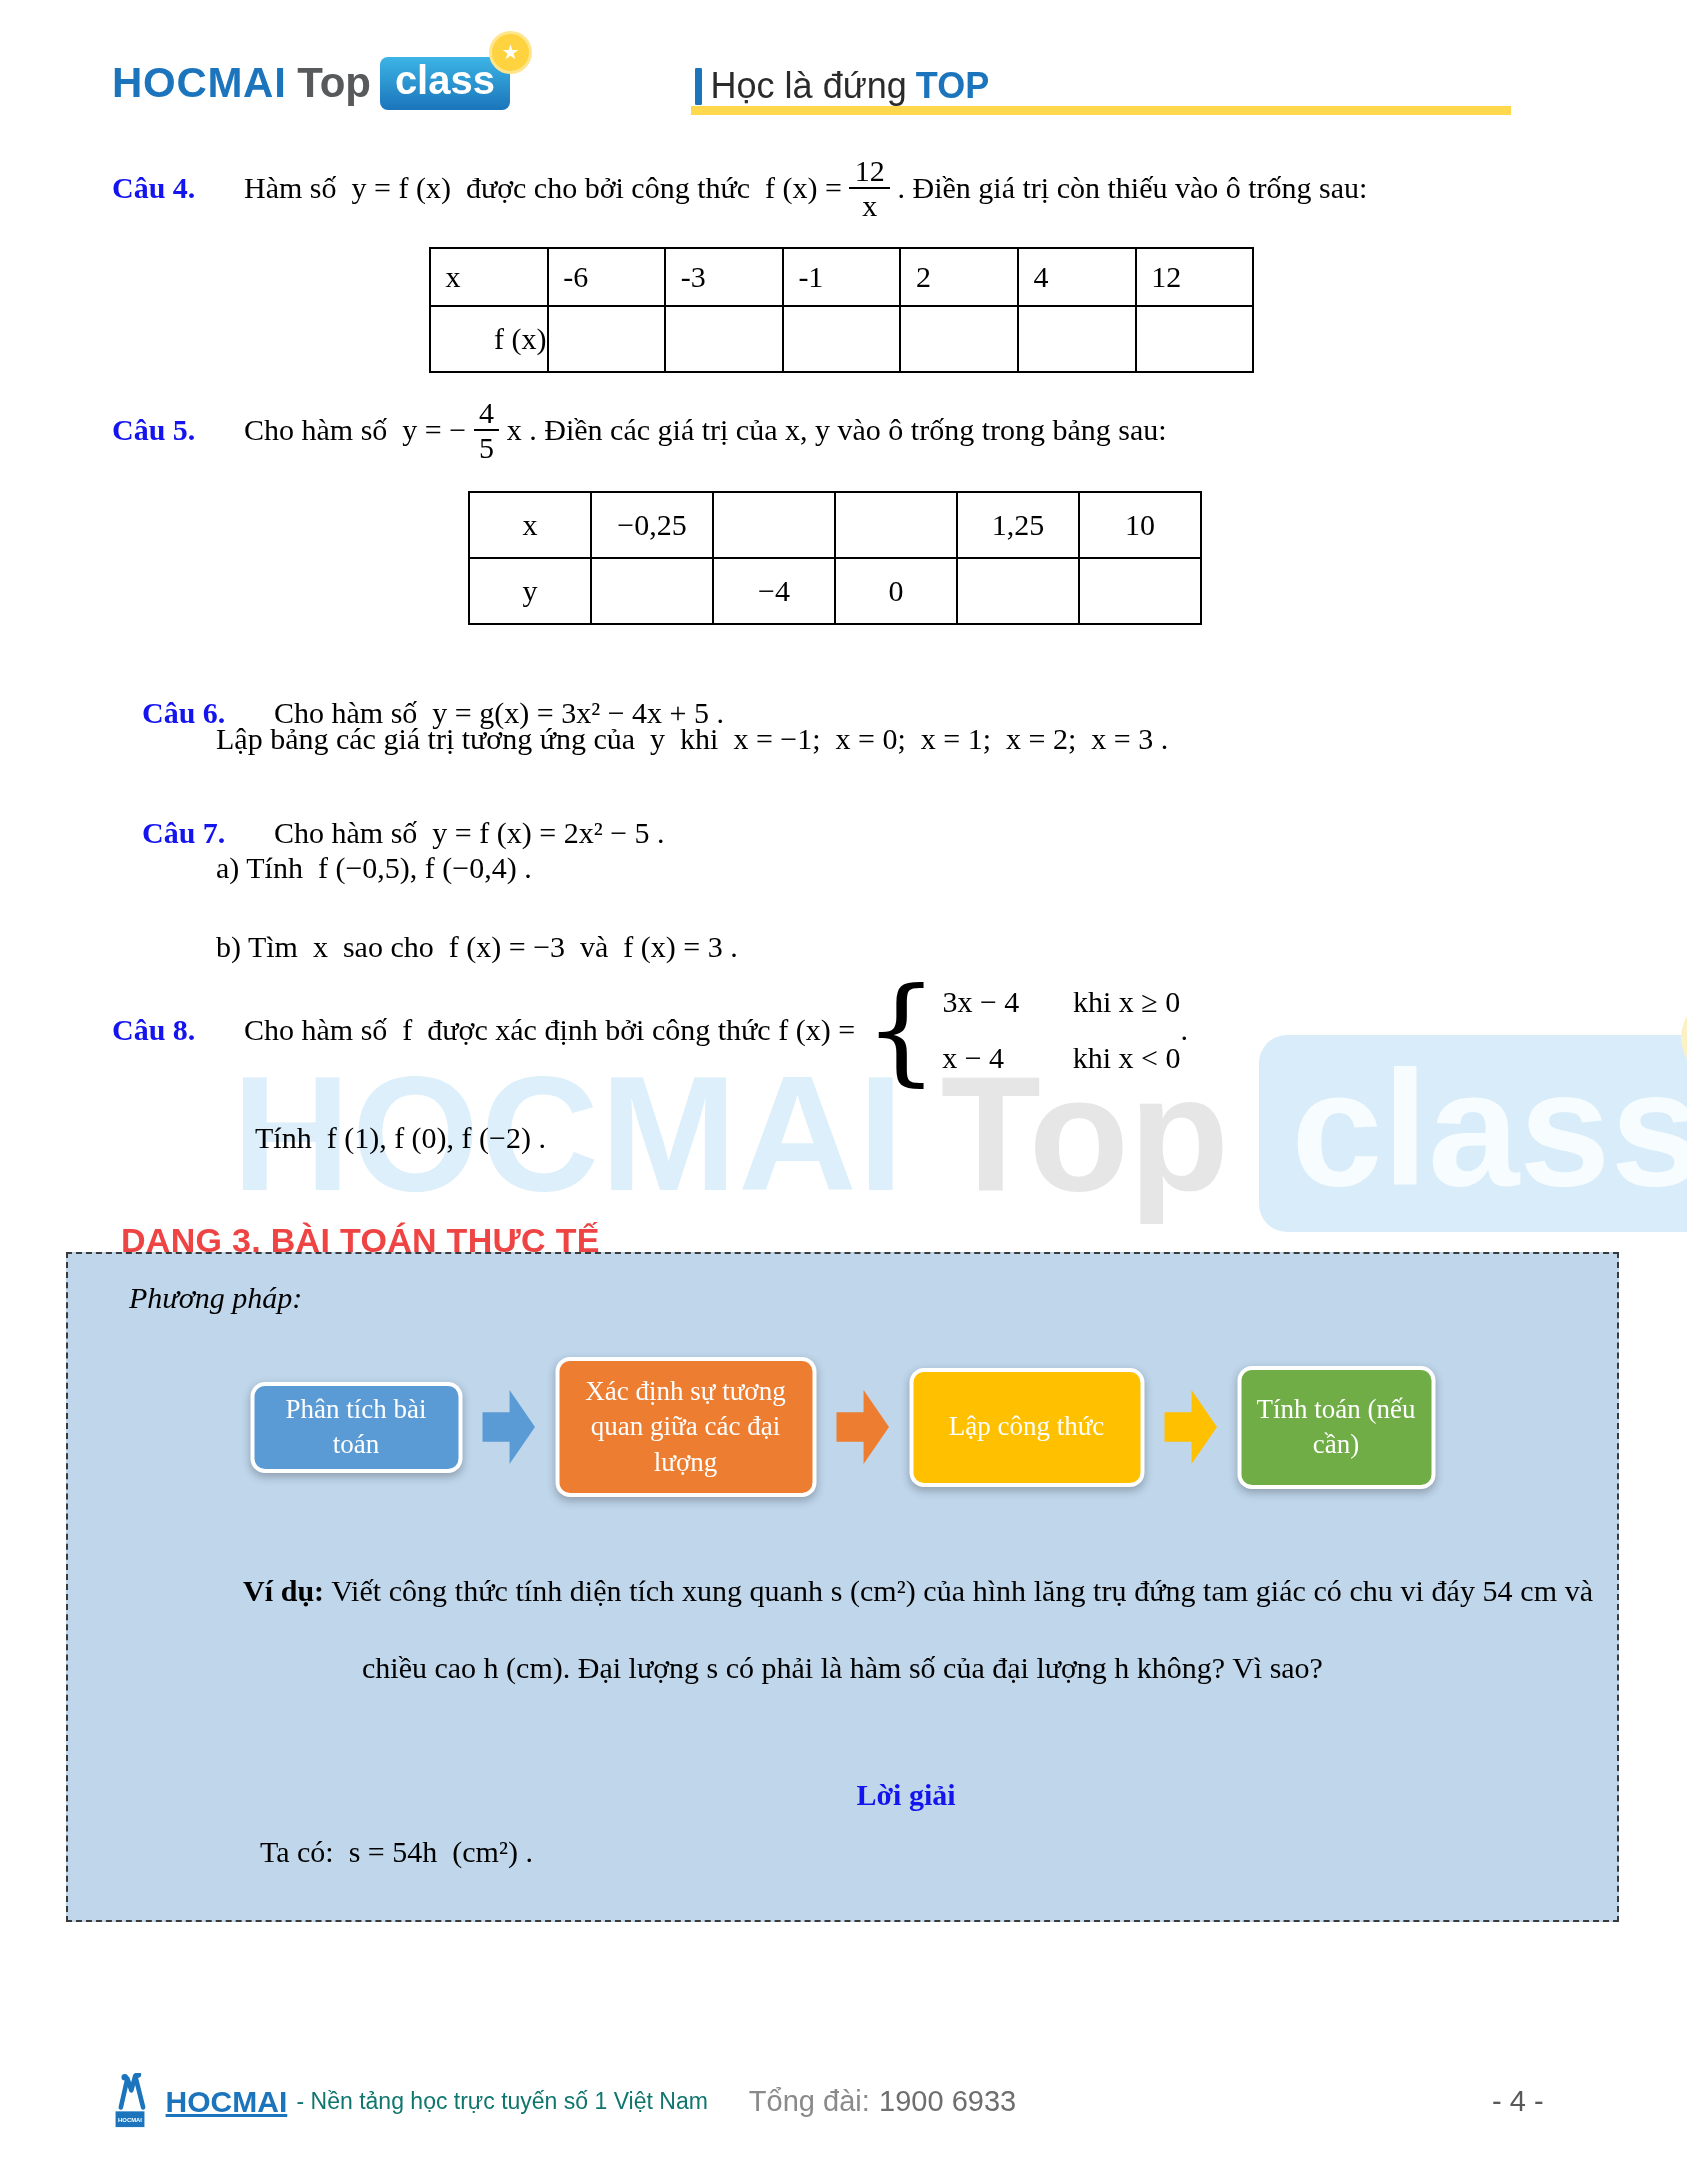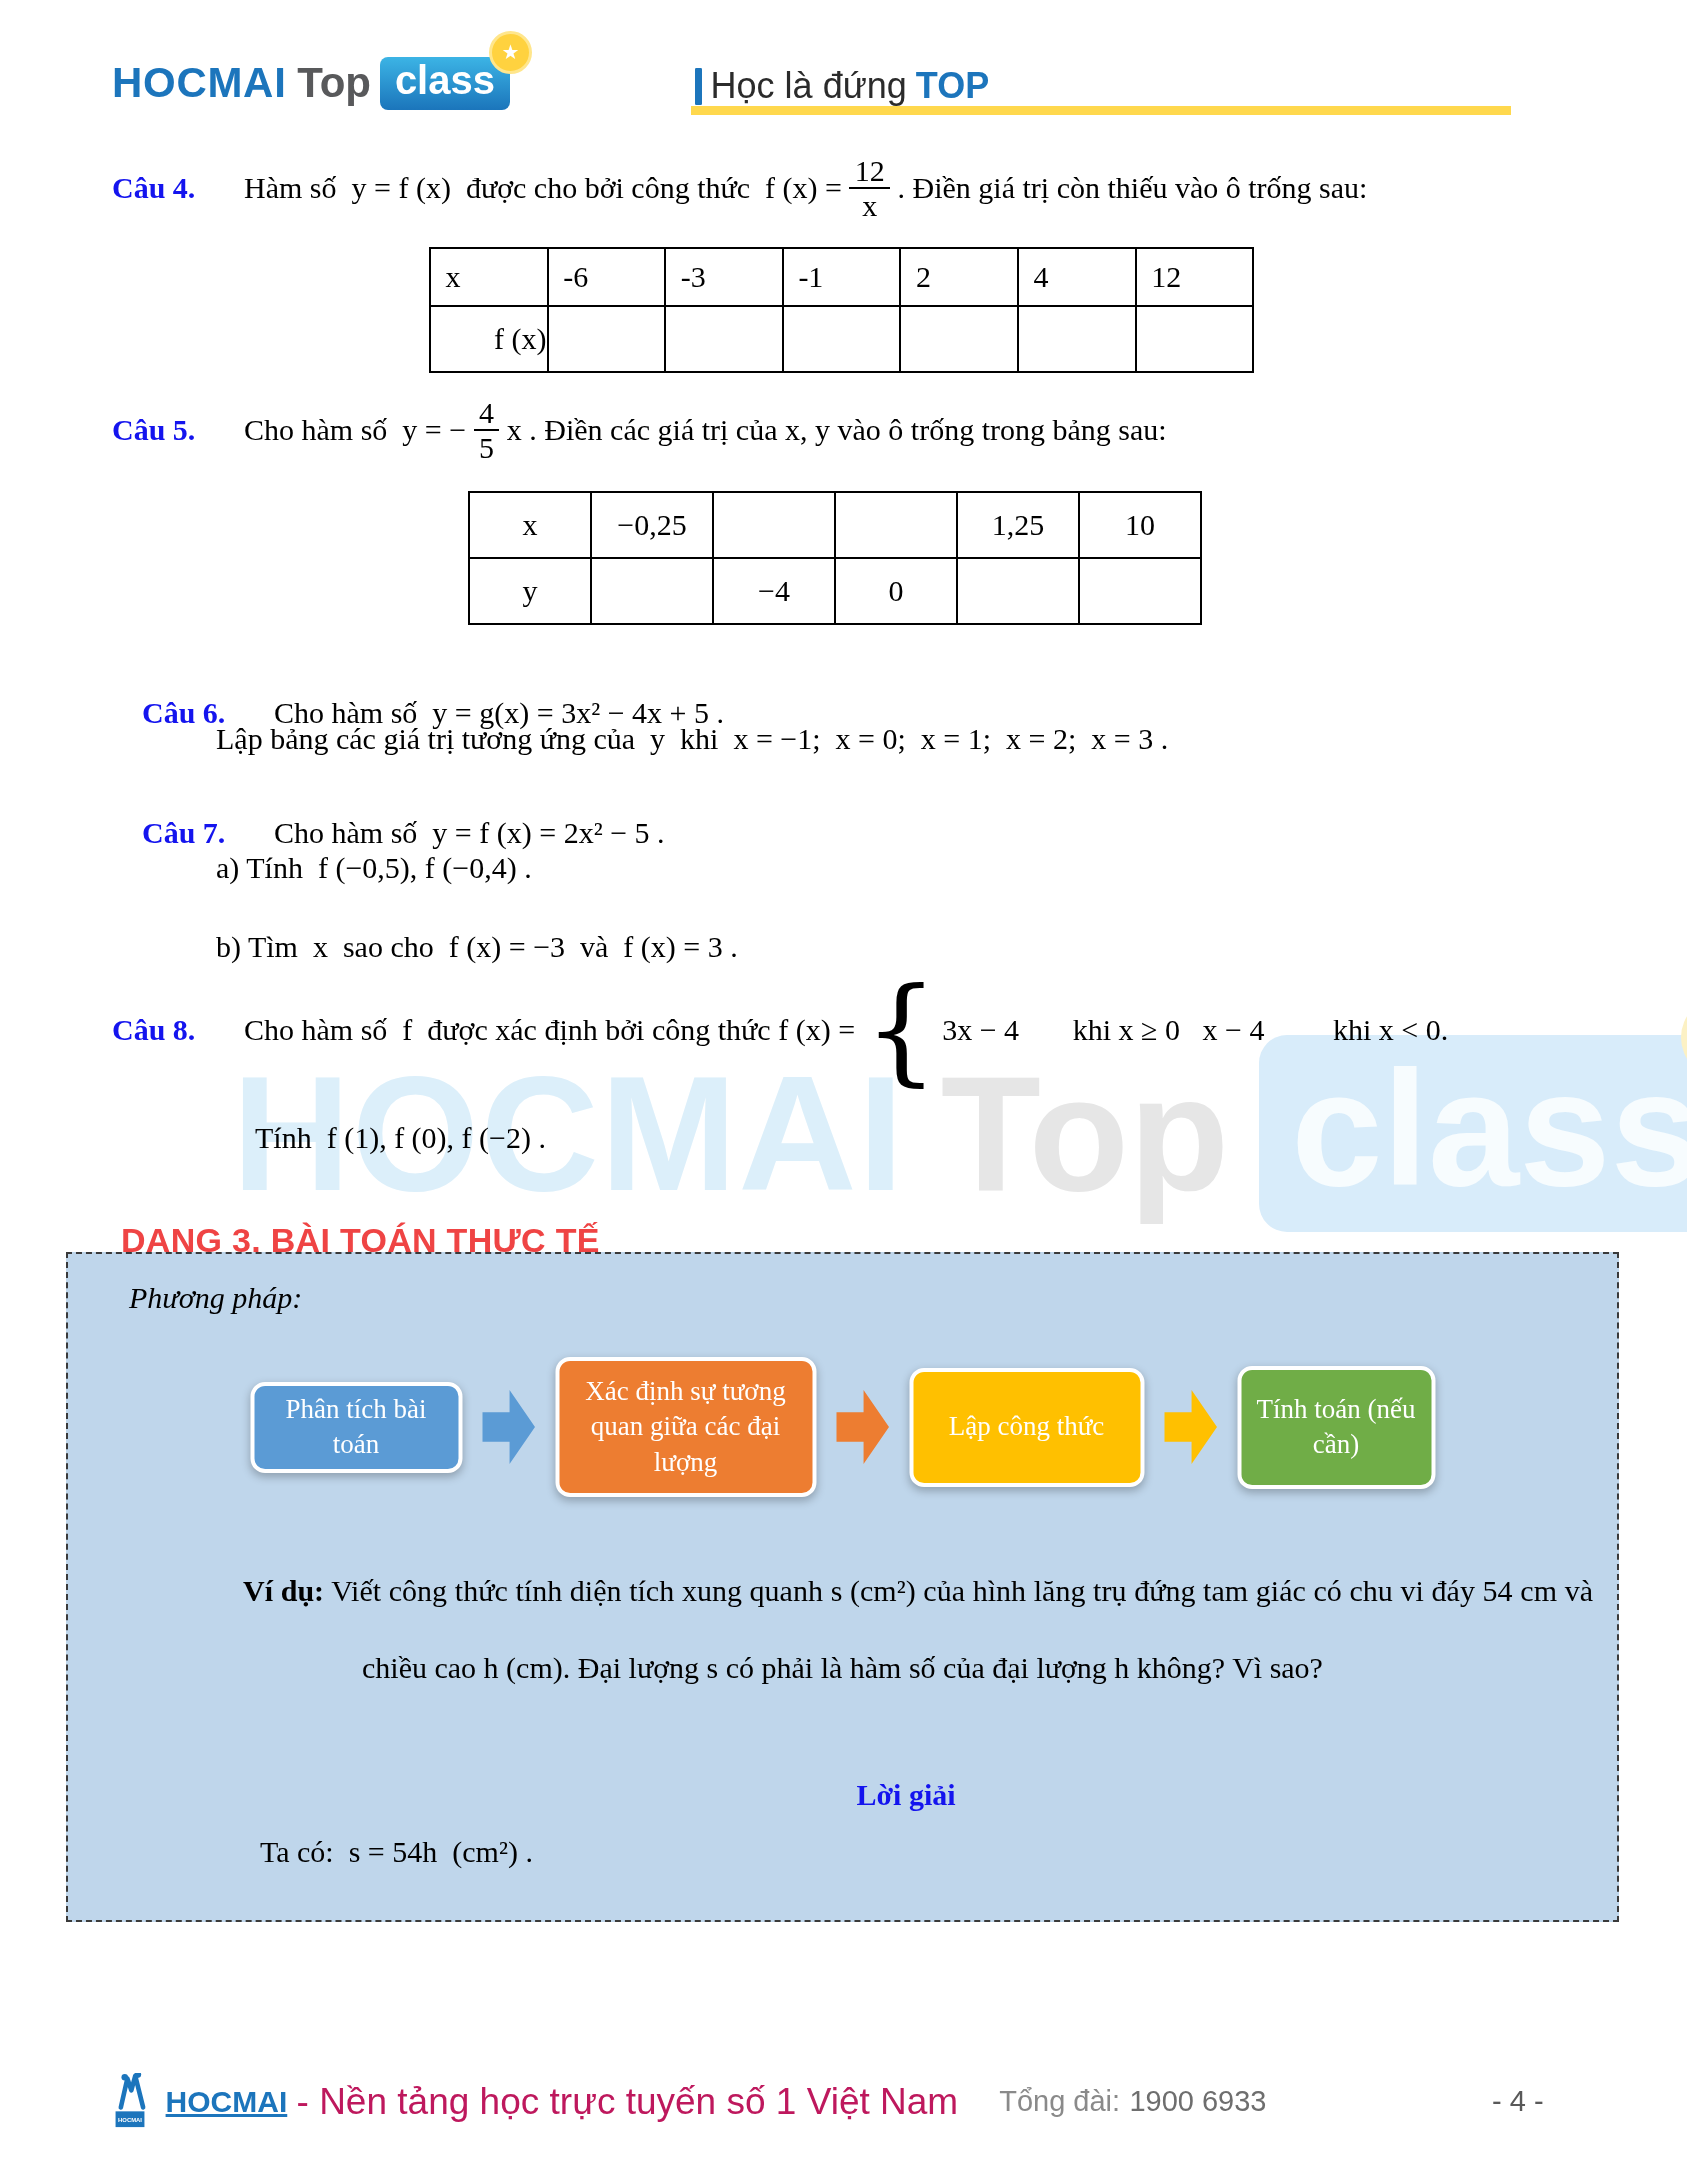--- a/index.html
+++ b/index.html
@@ -40,21 +40,21 @@
   .flexrow{display:flex;align-items:center;}
   .qlabel{color:#1414EE;font-weight:bold;display:inline-block;width:132px;flex:0 0 132px;}
   .sub{font-size:30px;white-space:pre-wrap;}
 
   .frac{display:inline-block;text-align:center;line-height:1.1;vertical-align:middle;}
   .frac .num{display:block;border-bottom:2px solid #000;padding:0 5.3px;}
   .frac .den{display:block;}
 
   .brace{font-size:116px;font-weight:100;line-height:0.9;margin:0 4px 0 9.3px;
          font-family:"DejaVu Serif",serif;}
-  .cases{display:inline-flex;gap:22.5px;align-items:center;}
+  .cases{display:inline-flex;flex-direction:column;gap:22.5px;align-items:center;}
   .case-line{display:flex;}
   .case-expr{display:inline-block;width:112px;}
   .case-cond{display:inline-block;margin-left:18.5px;}
 
   
   table{border-collapse:collapse;background:#fff;}
   td{border:2.6px solid #000;font-size:30px;vertical-align:middle;}
   .t1{left:429px;top:247px;}
   .t1 td{width:101px;height:56px;padding:0 0 0 14.6px;text-align:left;}
   .t1 tr.r2 td{height:64px;text-align:right;}
@@ -87,21 +87,21 @@
   .example b{font-family:inherit;}
   .sol-label{position:absolute;left:163px;top:524px;width:1350px;text-align:center;
              color:#1414EE;font-weight:bold;font-size:30px;}
   .sol-text{position:absolute;left:192px;top:581px;font-size:30px;white-space:pre-wrap;}
 
   
   .footer{left:109px;top:2073px;display:flex;align-items:center;
           font-family:"Liberation Sans","DejaVu Sans",sans-serif;}
   .f-icon{width:42px;height:57px;margin-right:14.6px;}
   .f-brand{color:#1C75BC;font-weight:bold;text-decoration:underline;font-size:30px;}
-  .f-desc{color:#be185d;margin-left:9.3px;font-size:37px;}
+  .f-desc{color:#0f766e;margin-left:9.3px;font-size:23px;}
   .f-hot-label{color:#8A8A8A;margin-left:41px;font-size:29px;}
   .f-hot-num{color:#6E6E6E;font-weight:normal;margin-left:9.3px;font-size:29px;}
   .f-page{left:1492px;top:2085px;font-size:29px;color:#595959;
           font-family:"Liberation Sans","DejaVu Sans",sans-serif;}
 </style>
 </head>
 <body>
 
 <div class="page">
 

